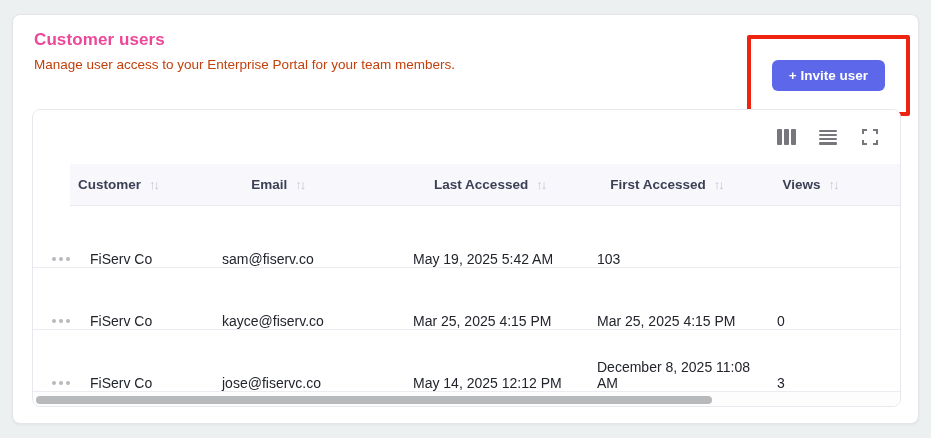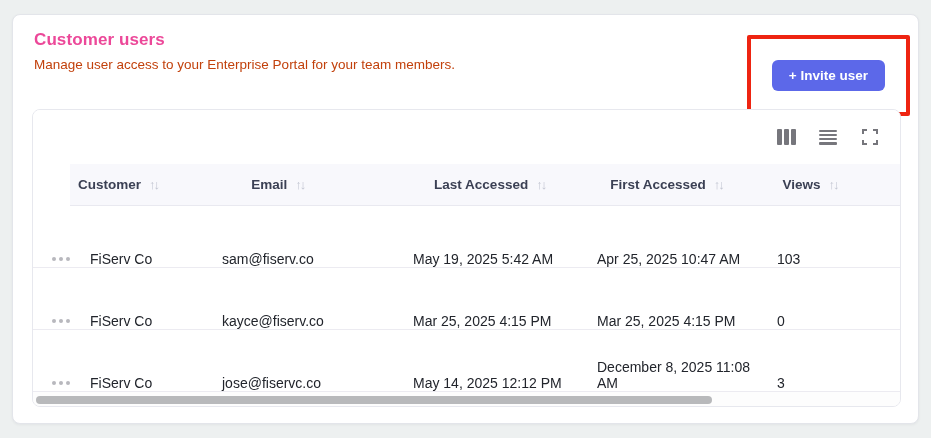--- a/index.html
+++ b/index.html
@@ -207,21 +207,20 @@
       <div class="cell-a">
         <button class="row-menu-btn">
             <i></i>
             <i></i>
             <i></i>
           </button>
         <span>FiServ Co</span>
       </div>
       <div class="col-b">sam@fiserv.co</div>
       <div class="col-c">May 19, 2025 5:42 AM</div>
-      <div class="col-d">Apr 25, 2025 10:47 AM</div>
       <div class="col-e">103</div>
     </div>
 
     <div class="trow">
       <div class="cell-a">
         <button class="row-menu-btn">
             <i></i>
             <i></i>
             <i></i>
           </button>

